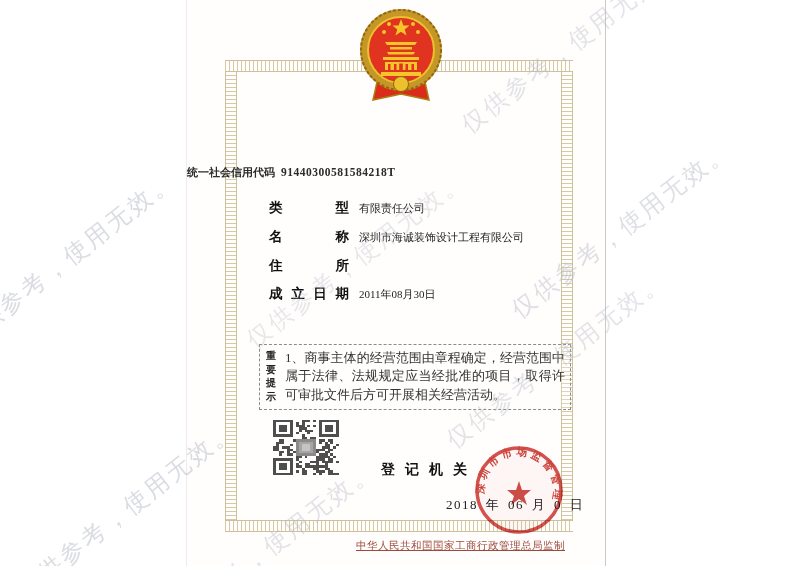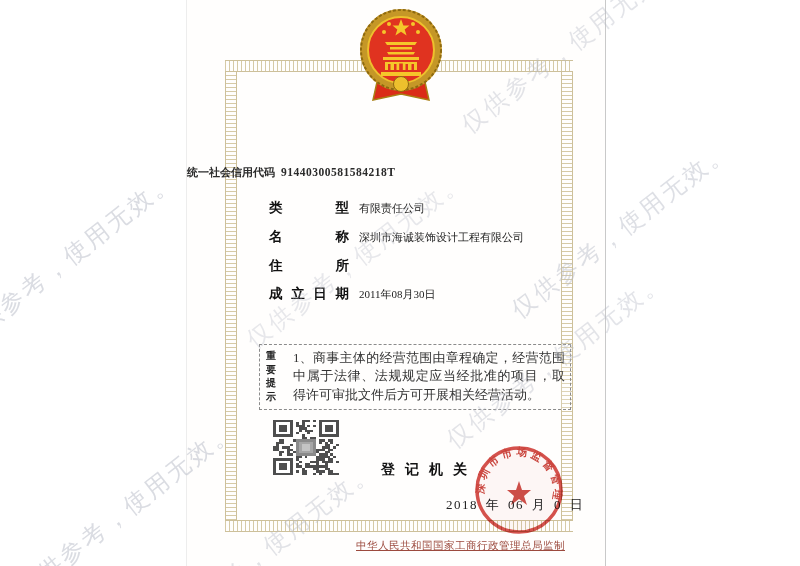--- a/index.html
+++ b/index.html
@@ -30,21 +30,21 @@
   .code-label{font:700 11px "Liberation Sans","DejaVu Sans",sans-serif;}
   .code-value{font:700 11.5px "Liberation Serif",serif;margin-left:6px;letter-spacing:.5px;}
   
   .fields{position:absolute;left:82px;top:199px;width:302px;z-index:2;}
   .frow{display:flex;margin-bottom:11px;}
   .flabel{flex:none;width:80px;font:700 13.5px "Liberation Sans","DejaVu Sans",sans-serif;color:#111;
           text-align:justify;text-align-last:justify;line-height:17px;}
   .fvalue{margin-left:10px;width:212px;font:400 11px "Liberation Serif",serif;color:#222;line-height:17px;padding-top:1px;}
   
   .notice{position:absolute;left:72px;top:344px;width:312px;min-height:62px;border:1px dashed #8b8b8b;
-          display:flex;padding:4px 5px 4px 6px;box-sizing:border-box;z-index:2;background:rgba(255,255,255,.2);gap:8px;}
+          display:flex;padding:4px 5px 4px 6px;box-sizing:border-box;z-index:2;background:rgba(255,255,255,.2);}
   .notice-label{flex:none;width:13px;font:700 10px "Liberation Sans",sans-serif;line-height:13.5px;
                 margin-right:6px;color:#222;}
   .notice-items{flex:1;font-size:13px;line-height:1.42;color:#333;text-align:justify;}
   .notice-items p{margin:0 0 1px 0;}
   
   .qr{position:absolute;left:86px;top:420px;z-index:2;}
   
   .reg-label{position:absolute;left:194px;top:461px;width:86px;z-index:2;color:#111;
              font:700 14px "Liberation Sans","DejaVu Sans",sans-serif;text-align:justify;text-align-last:justify;}
   .date-line{position:absolute;left:259px;top:496px;z-index:2;font:400 13px "Liberation Serif",serif;

